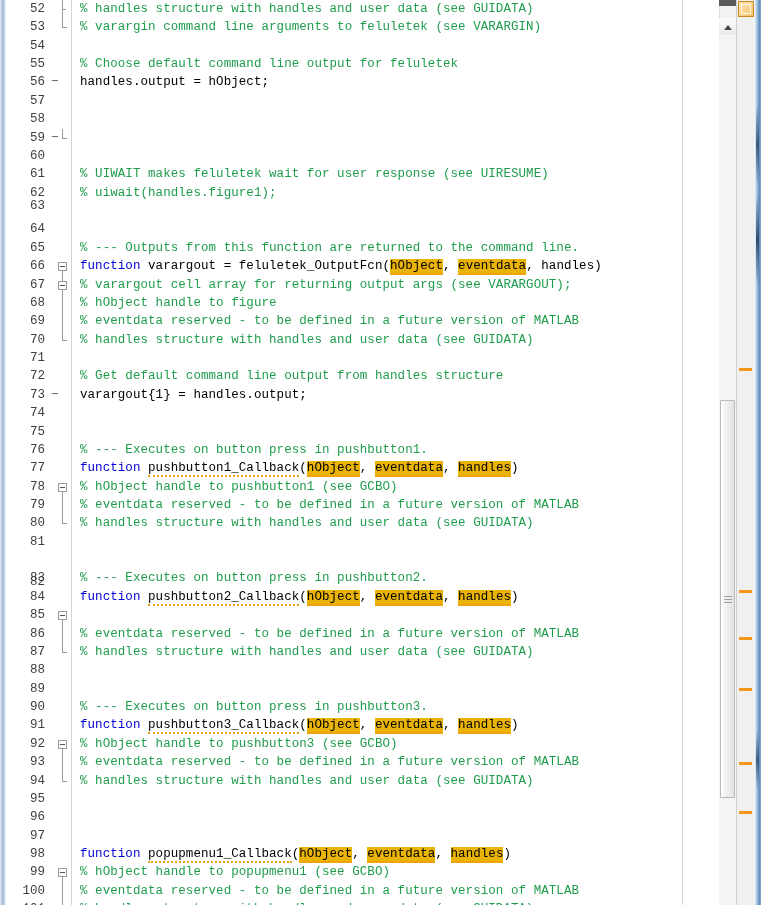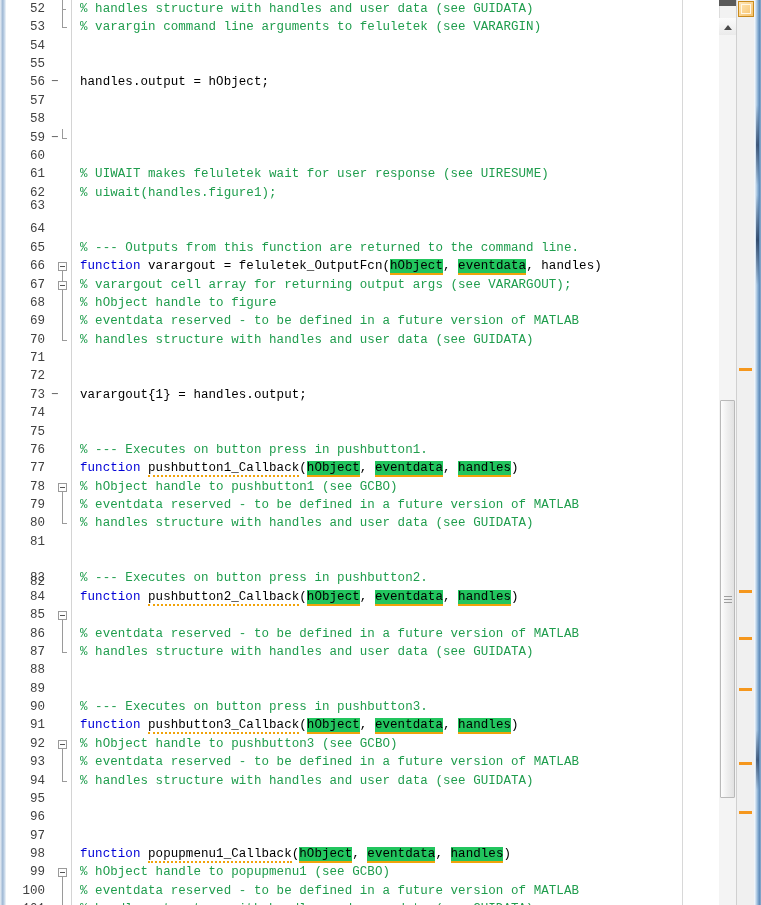--- a/index.html
+++ b/index.html
@@ -26,21 +26,21 @@
   .code{position:absolute;left:72px;top:0;width:610px;height:905px;background:#ffffff;overflow:hidden;}
   .rightpad{position:absolute;left:682px;top:0;width:37px;height:905px;background:#ffffff;border-left:1px solid #d8d8d8;}
   .lnum{position:absolute;right:26px;color:#404040;font-family:"Liberation Mono","DejaVu Sans Mono",monospace;font-size:12.5px;text-align:right;}
   .dash{position:absolute;left:42px;color:#555;font-size:12.5px;}
 
   .codeline{position:absolute;left:8px;color:#000000;font-family:"Liberation Mono","DejaVu Sans Mono",monospace;font-size:12.5px;letter-spacing:0.06px;}
 
   .kw{color:#0000d7;}
   .cm{color:#1f9d4d;}
   .pl{color:#000000;}
-  .hl-u{background:#22c55e;border-bottom:2px solid #f0a30a;}
+  .hl-u{background:#eab308;border-bottom:2px solid #f0a30a;}
   .wavy{border-bottom:2px dotted #f0a30a;}
 
   
   .foldbox{position:absolute;width:9px;height:9px;border:1px solid #9a9a9a;background:#fdfdfd;box-sizing:border-box;}
   .foldbox:after{content:"";position:absolute;left:1px;top:3px;width:5px;height:1px;background:#555;}
   .foldline{position:absolute;width:1px;background:#9a9a9a;}
   .foldend{position:absolute;width:4px;height:1px;background:#9a9a9a;}
   .foldtick{position:absolute;width:3px;height:1px;background:#9a9a9a;}
 
   
@@ -130,29 +130,31 @@
       <div class="lnum" style="top: 845.02px; height: 18.37px; line-height: 18.37px;">98</div>
       <div class="lnum" style="top: 863.39px; height: 18.37px; line-height: 18.37px;">99</div>
       <div class="lnum" style="top: 881.76px; height: 18.37px; line-height: 18.37px;">100</div>
       <div class="lnum" style="top: 900.13px; height: 18.37px; line-height: 18.37px;">101</div>
     </div>
   <div class="gutter-sep"></div>
 
   <div class="code" id="code-surface">
       <div class="codeline" style="top: 0px; height: 18.37px; line-height: 18.37px;"><span class="pl">  </span><span class="cm">% handles    structure with handles and user data (see GUIDATA)</span></div>
       <div class="codeline" style="top: 18.37px; height: 18.37px; line-height: 18.37px;"><span class="pl">  </span><span class="cm">% varargin   command line arguments to feluletek (see VARARGIN)</span></div>
+      <div class="codeline" style="top: 55.11px; height: 18.37px; line-height: 18.37px;"><span class="pl">  </span><span class="cm">% Choose default command line output for feluletek</span></div>
       <div class="codeline" style="top: 73.48px; height: 18.37px; line-height: 18.37px;"><span class="pl">  handles.output = hObject;</span></div>
       <div class="codeline" style="top: 165.33px; height: 18.37px; line-height: 18.37px;"><span class="pl">  </span><span class="cm">% UIWAIT makes feluletek wait for user response (see UIRESUME)</span></div>
       <div class="codeline" style="top: 183.7px; height: 18.37px; line-height: 18.37px;"><span class="pl">  </span><span class="cm">% uiwait(handles.figure1);</span></div>
       <div class="codeline" style="top: 238.81px; height: 18.37px; line-height: 18.37px;"><span class="pl">  </span><span class="cm">% --- Outputs from this function are returned to the command line.</span></div>
       <div class="codeline" style="top: 257.18px; height: 18.37px; line-height: 18.37px;"><span class="kw">function</span><span class="pl"> varargout = feluletek_OutputFcn(</span><span class="hl-u">hObject</span><span class="pl">, </span><span class="hl-u">eventdata</span><span class="pl">, handles)</span></div>
       <div class="codeline" style="top: 275.55px; height: 18.37px; line-height: 18.37px;"><span class="cm">% varargout  cell array for returning output args (see VARARGOUT);</span></div>
       <div class="codeline" style="top: 293.92px; height: 18.37px; line-height: 18.37px;"><span class="cm">% hObject    handle to figure</span></div>
       <div class="codeline" style="top: 312.29px; height: 18.37px; line-height: 18.37px;"><span class="cm">% eventdata  reserved - to be defined in a future version of MATLAB</span></div>
       <div class="codeline" style="top: 330.66px; height: 18.37px; line-height: 18.37px;"><span class="cm">% handles    structure with handles and user data (see GUIDATA)</span></div>
+      <div class="codeline" style="top: 367.4px; height: 18.37px; line-height: 18.37px;"><span class="pl">  </span><span class="cm">% Get default command line output from handles structure</span></div>
       <div class="codeline" style="top: 385.77px; height: 18.37px; line-height: 18.37px;"><span class="pl">  varargout{1} = handles.output;</span></div>
       <div class="codeline" style="top: 440.88px; height: 18.37px; line-height: 18.37px;"><span class="pl">  </span><span class="cm">% --- Executes on button press in pushbutton1.</span></div>
       <div class="codeline" style="top: 459.25px; height: 18.37px; line-height: 18.37px;"><span class="kw">function</span><span class="pl"> </span><span class="wavy">pushbutton1_Callback</span><span class="pl">(</span><span class="hl-u">hObject</span><span class="pl">, </span><span class="hl-u">eventdata</span><span class="pl">, </span><span class="hl-u">handles</span><span class="pl">)</span></div>
       <div class="codeline" style="top: 477.62px; height: 18.37px; line-height: 18.37px;"><span class="cm">% hObject    handle to pushbutton1 (see GCBO)</span></div>
       <div class="codeline" style="top: 495.99px; height: 18.37px; line-height: 18.37px;"><span class="cm">% eventdata  reserved - to be defined in a future version of MATLAB</span></div>
       <div class="codeline" style="top: 514.36px; height: 18.37px; line-height: 18.37px;"><span class="cm">% handles    structure with handles and user data (see GUIDATA)</span></div>
       <div class="codeline" style="top: 569.47px; height: 18.37px; line-height: 18.37px;"><span class="pl">  </span><span class="cm">% --- Executes on button press in pushbutton2.</span></div>
       <div class="codeline" style="top: 587.84px; height: 18.37px; line-height: 18.37px;"><span class="kw">function</span><span class="pl"> </span><span class="wavy">pushbutton2_Callback</span><span class="pl">(</span><span class="hl-u">hObject</span><span class="pl">, </span><span class="hl-u">eventdata</span><span class="pl">, </span><span class="hl-u">handles</span><span class="pl">)</span></div>
       <div class="codeline" style="top: 624.58px; height: 18.37px; line-height: 18.37px;"><span class="cm">% eventdata  reserved - to be defined in a future version of MATLAB</span></div>
       <div class="codeline" style="top: 642.95px; height: 18.37px; line-height: 18.37px;"><span class="cm">% handles    structure with handles and user data (see GUIDATA)</span></div>

